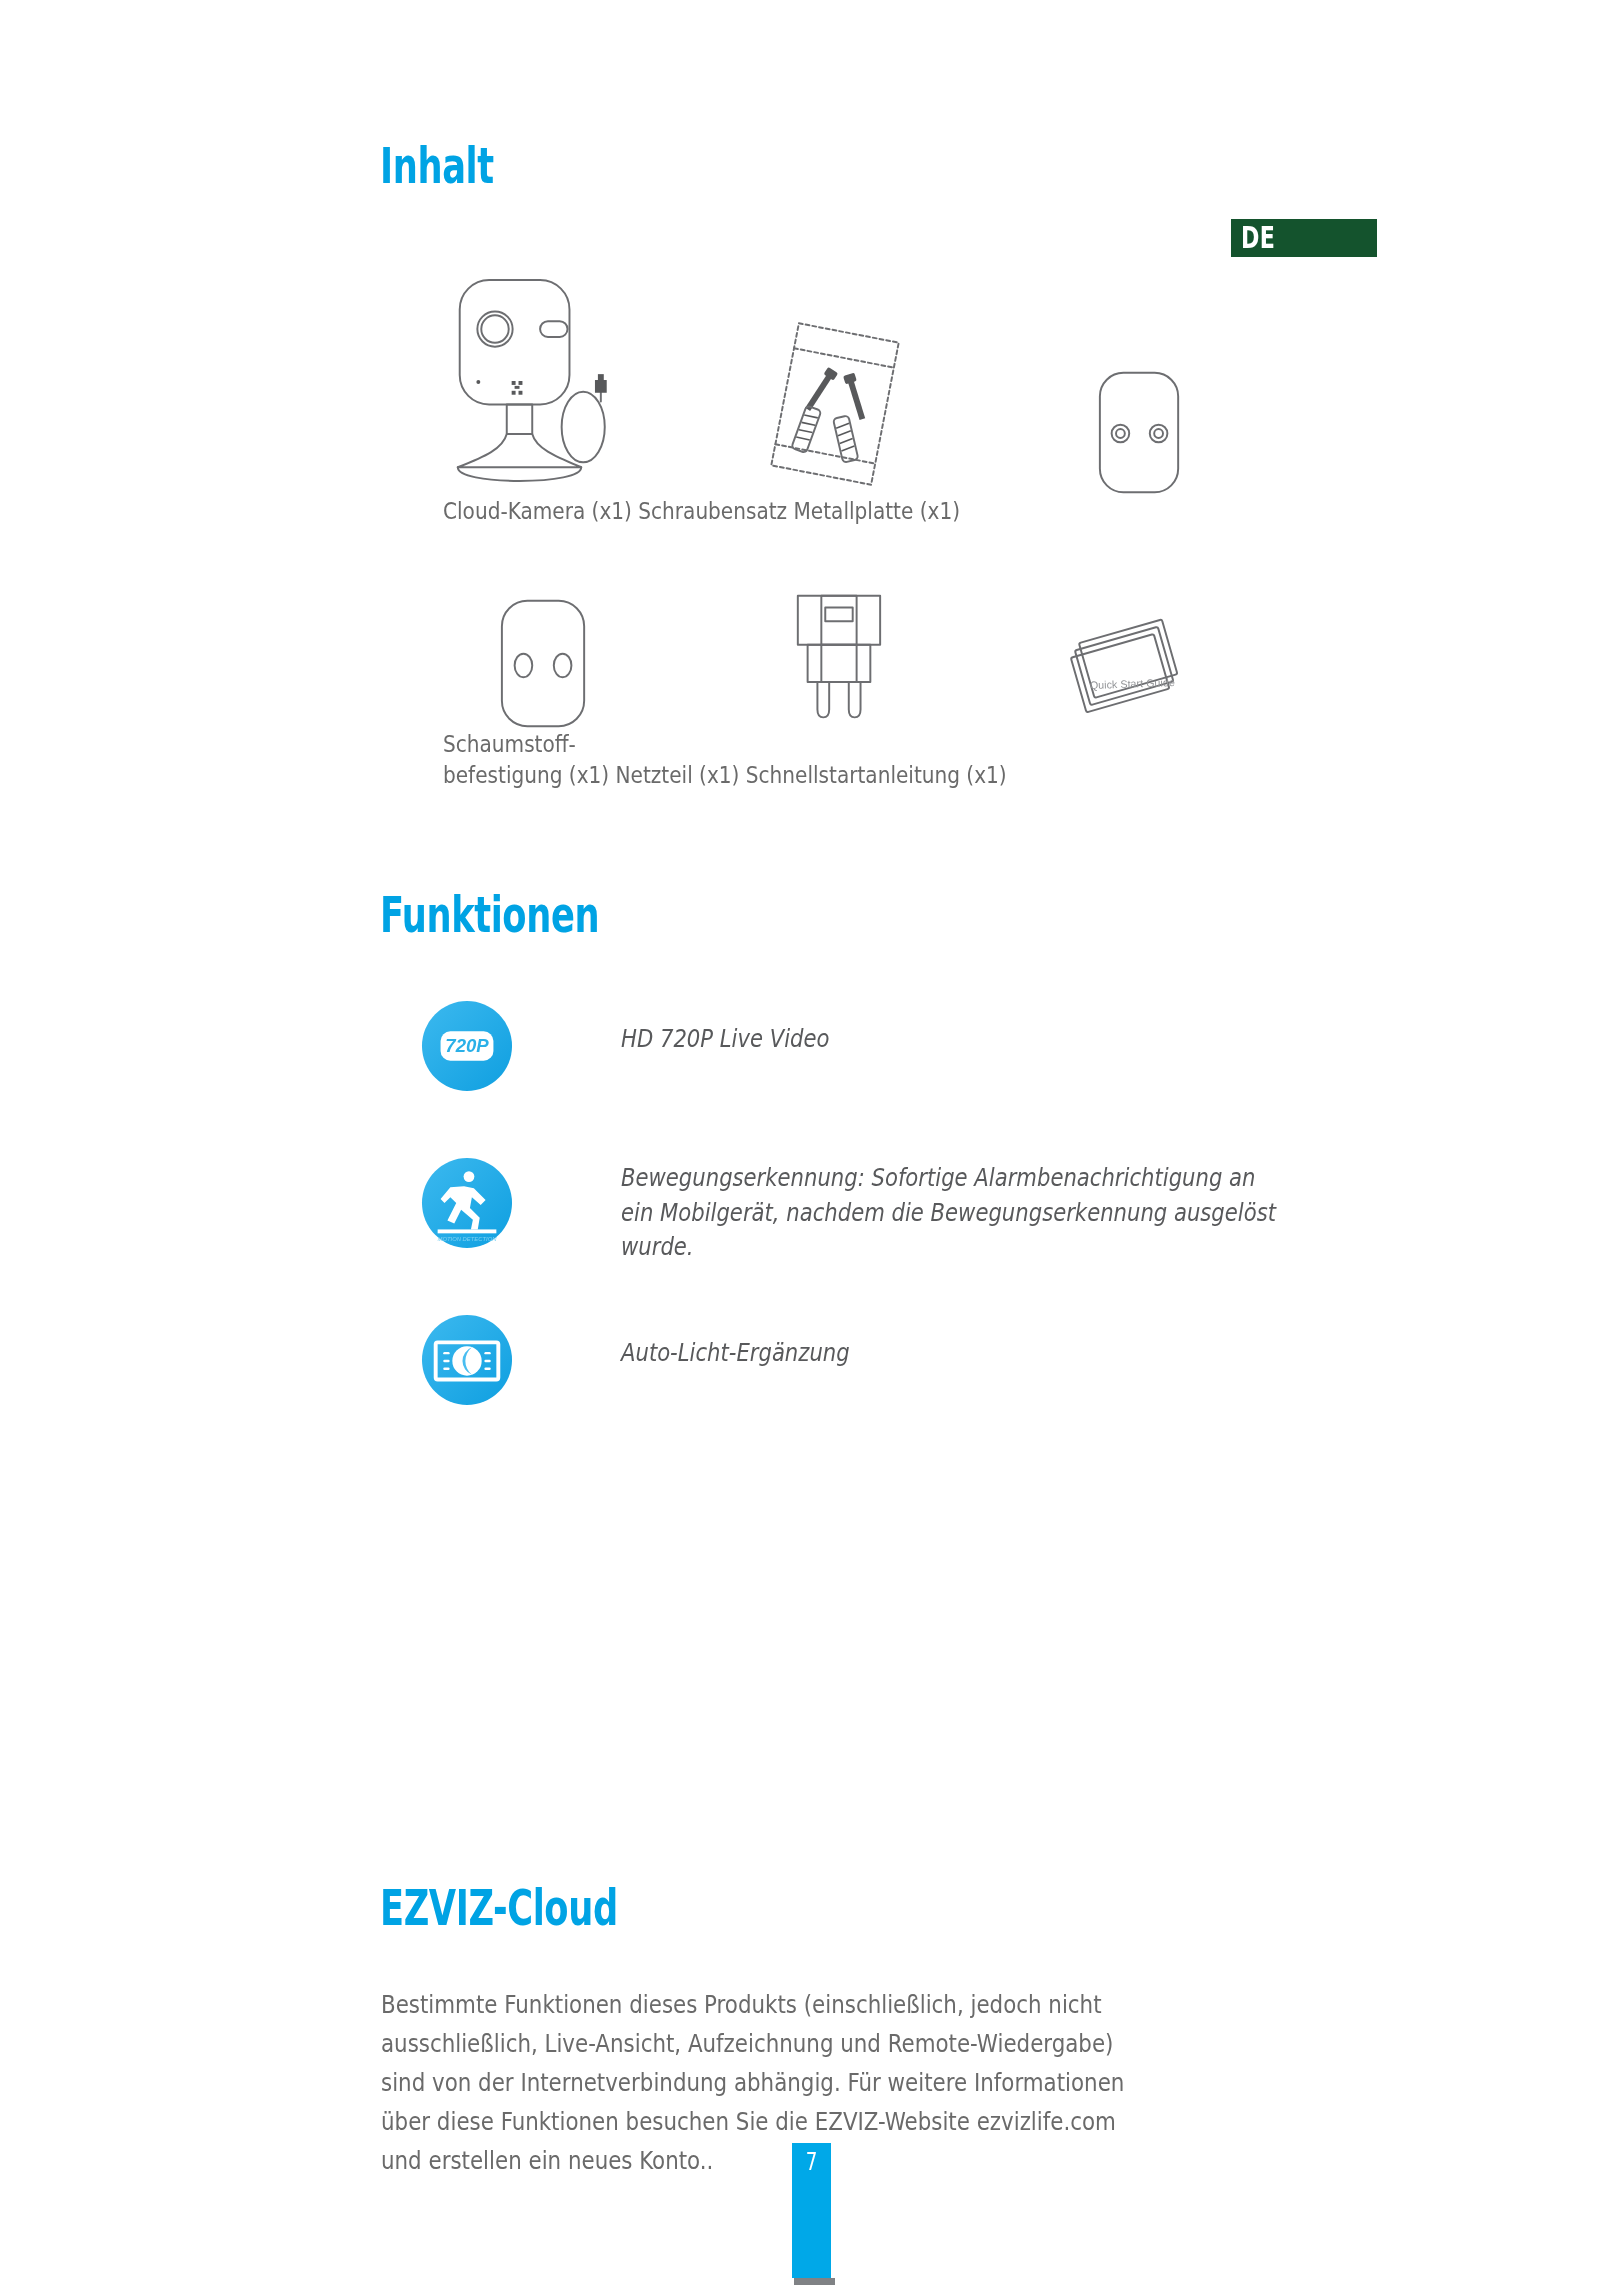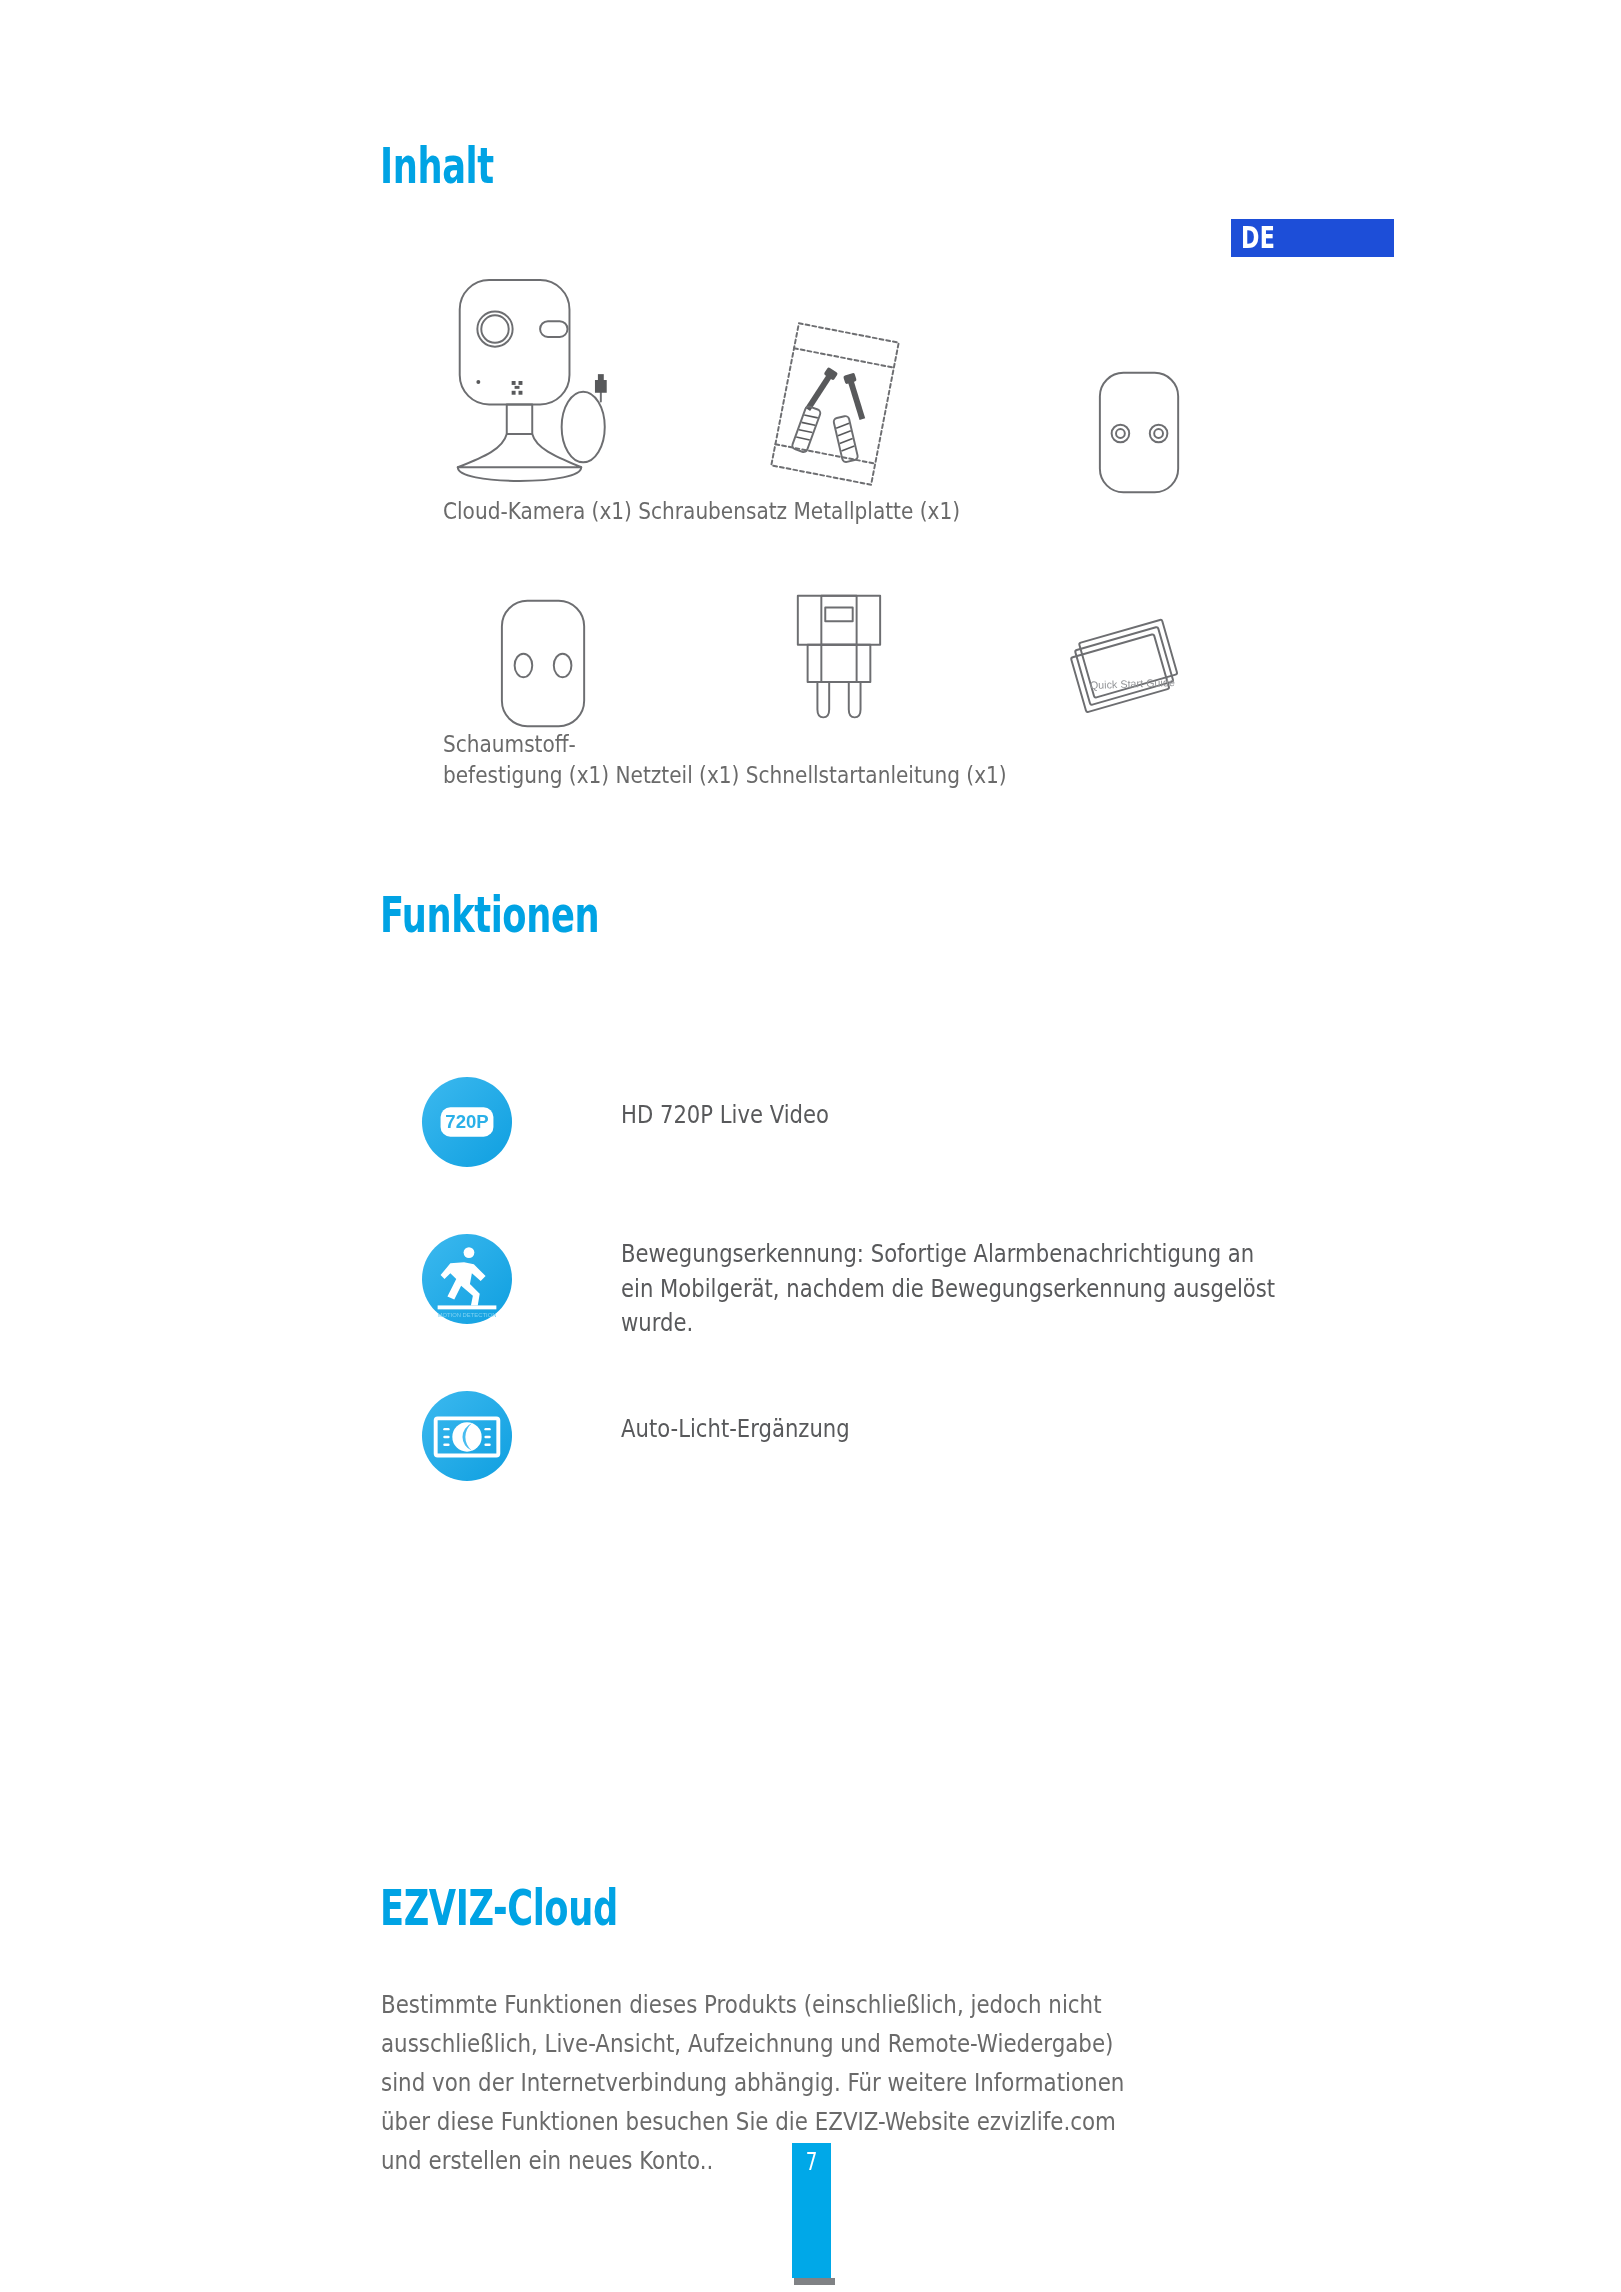--- a/index.html
+++ b/index.html
@@ -36,23 +36,23 @@
   }
   #heading-inhalt   { left: 380px; top: 142px; }
   #heading-funktionen { left: 380px; top: 891px; }
   #heading-ezviz    { left: 380px; top: 1884px; }
 
   
   #de-badge {
     position: absolute;
     left: 1231px;
     top: 219px;
-    width: 163px;
+    width: 146px;
     height: 38px;
-    background: #1d4ed8;
+    background: #14532d;
   }
   #de-badge .de-text {
     position: absolute;
     left: 9.8px;
     top: 50%;
     transform: translateY(-50%) scaleX(0.82);
     transform-origin: left center;
     color: #ffffff;
     font-size: 30px;
     font-weight: 700;
@@ -76,22 +76,23 @@
     transform-origin: left top;
   }
   #caption-row-1 { left: 443px; top: 496px; }
   #caption-row-2 { left: 443px; top: 729px; }
   #caption-row-2 .line { display: block; }
 
   
   #features-list {
     position: absolute;
     left: 421px;
-    top: 1072px;
+    top: 996px;
     width: 1078px;
+    font-style: italic;
   }
   .feature-row {
     position: relative;
     display: flex;
     align-items: flex-start;
     height: 157px;
   }
   .feature-icon {
     position: relative;
     width: 92px;

